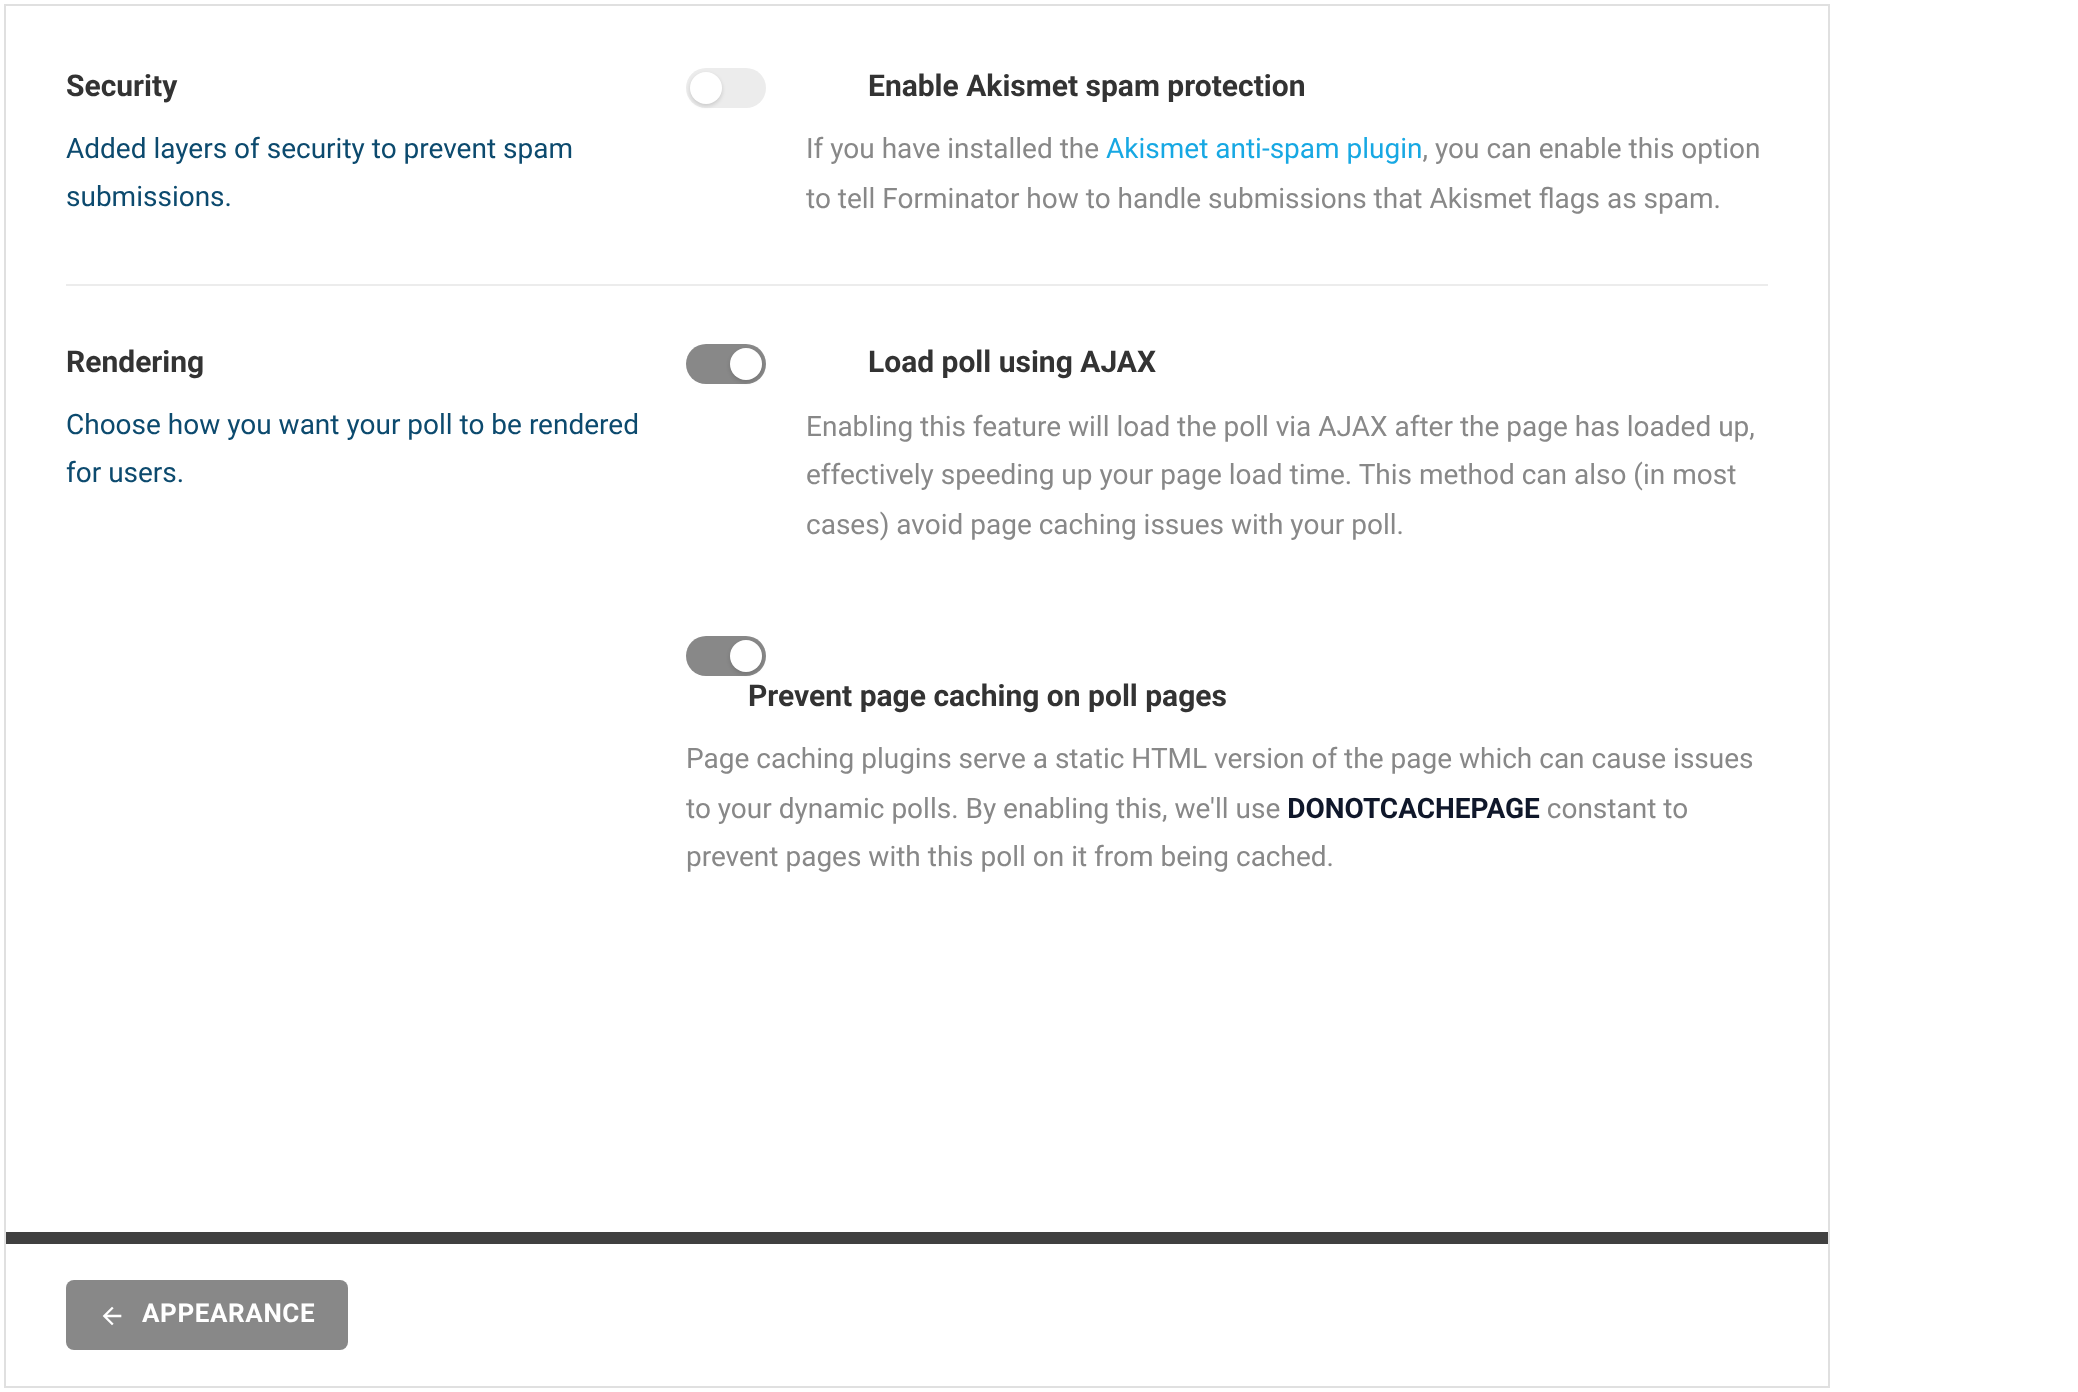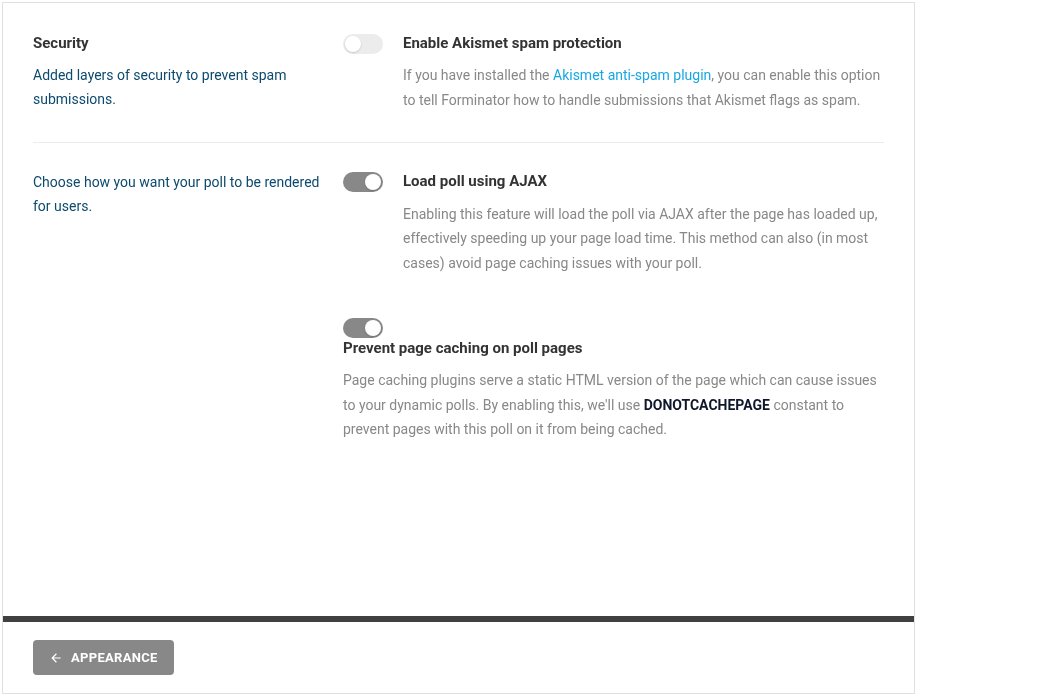--- a/index.html
+++ b/index.html
@@ -95,20 +95,21 @@
     }
     .setting-body {
       flex: 1;
     }
     .setting-title {
       font-size: 15px;
       font-weight: 700;
       color: #333333;
       margin-bottom: 10px;
       line-height: 1.35;
+      margin-left: 31px;
     }
     .setting-desc {
       font-size: 14px;
       color: #888888;
       line-height: 1.75;
     }
     .setting-desc a {
       color: #17a8e3;
       text-decoration: none;
     }
@@ -170,20 +171,21 @@
             <div class="setting-desc">
               <span>If you have installed the </span><a href="#">Akismet anti-spam plugin</a><span>, you can enable this option to tell Forminator how to handle submissions that Akismet flags as spam.</span>
             </div>
           </div>
         </div>
       </div>
     </div>
 
     <div class="section">
       <div class="section-left">
+        <div class="section-title">Rendering</div>
         <div class="section-desc">Choose how you want your poll to be rendered for users.</div>
       </div>
       <div class="section-right">
         <div class="setting">
           <div class="toggle on"></div>
           <div class="setting-body">
             <div class="setting-title">Load poll using AJAX</div>
             <div class="setting-desc">Enabling this feature will load the poll via AJAX after the page has loaded up, effectively speeding up your page load time. This method can also (in most cases) avoid page caching issues with your poll.</div>
           </div>
         </div>

